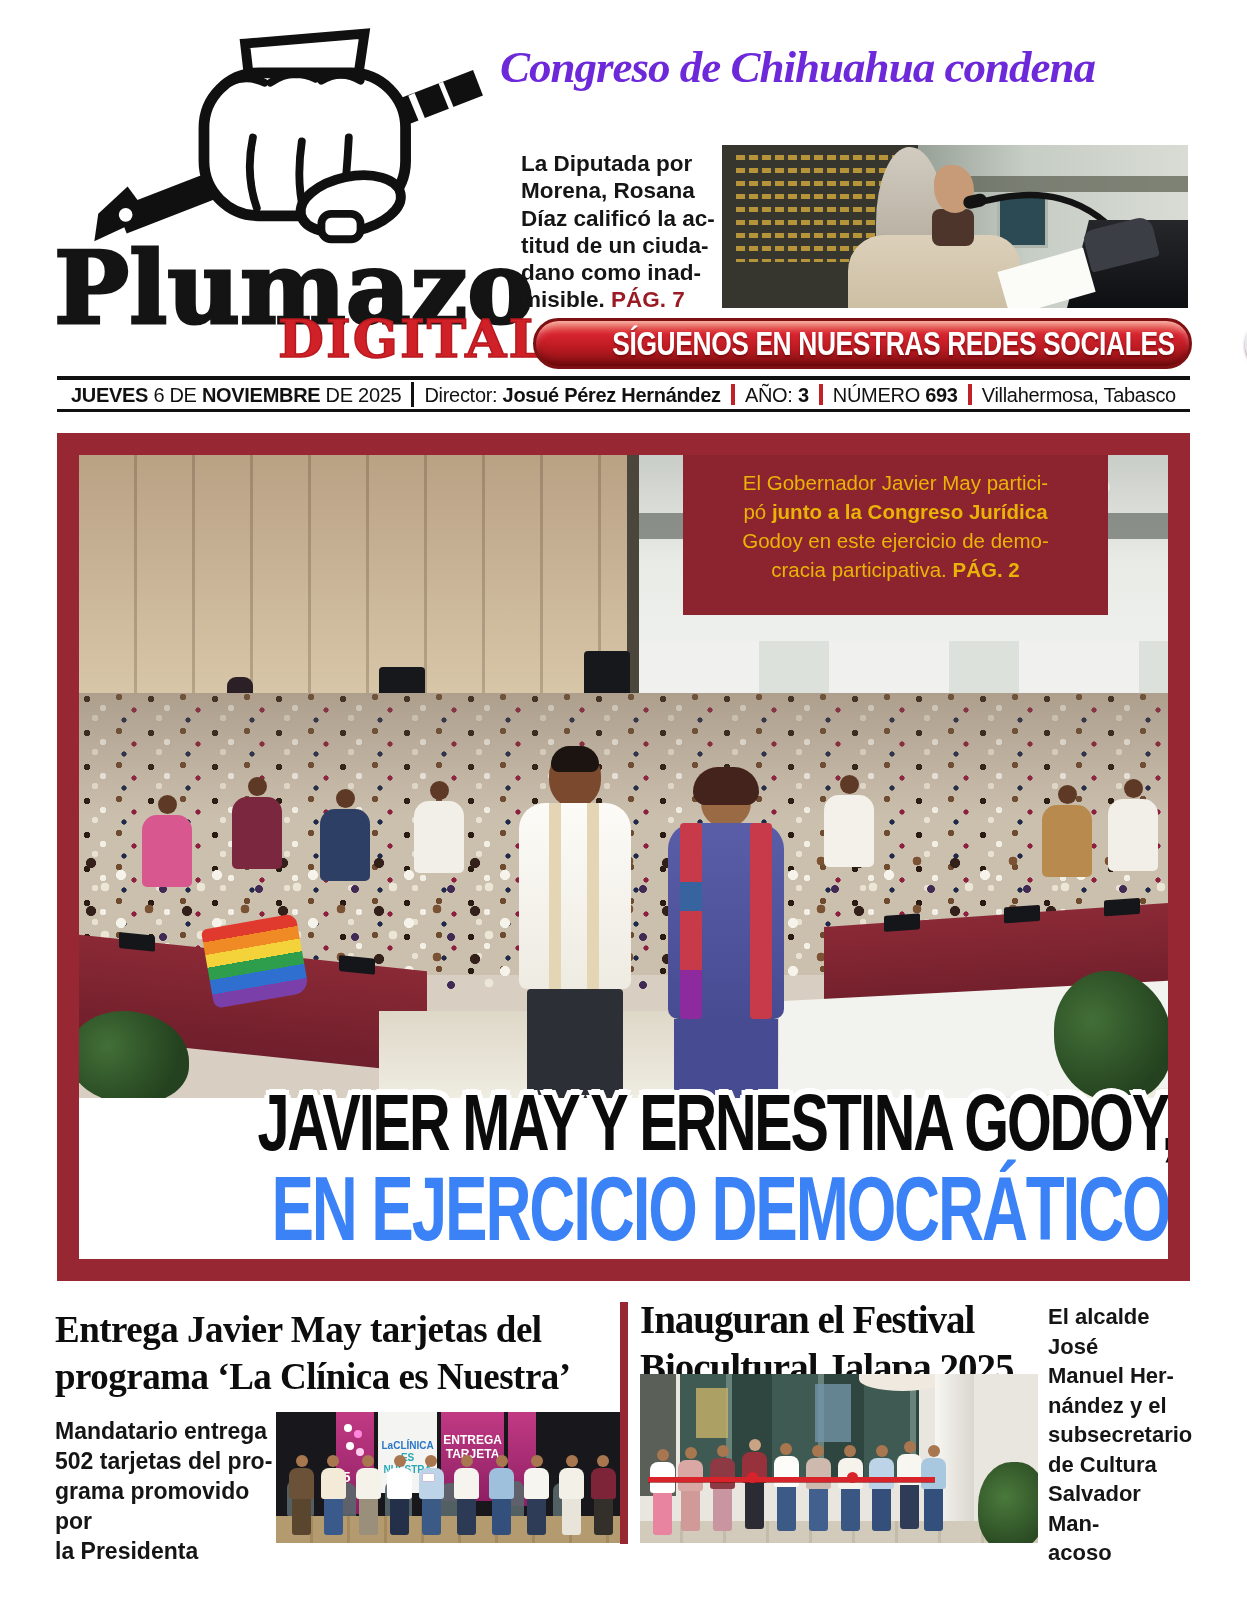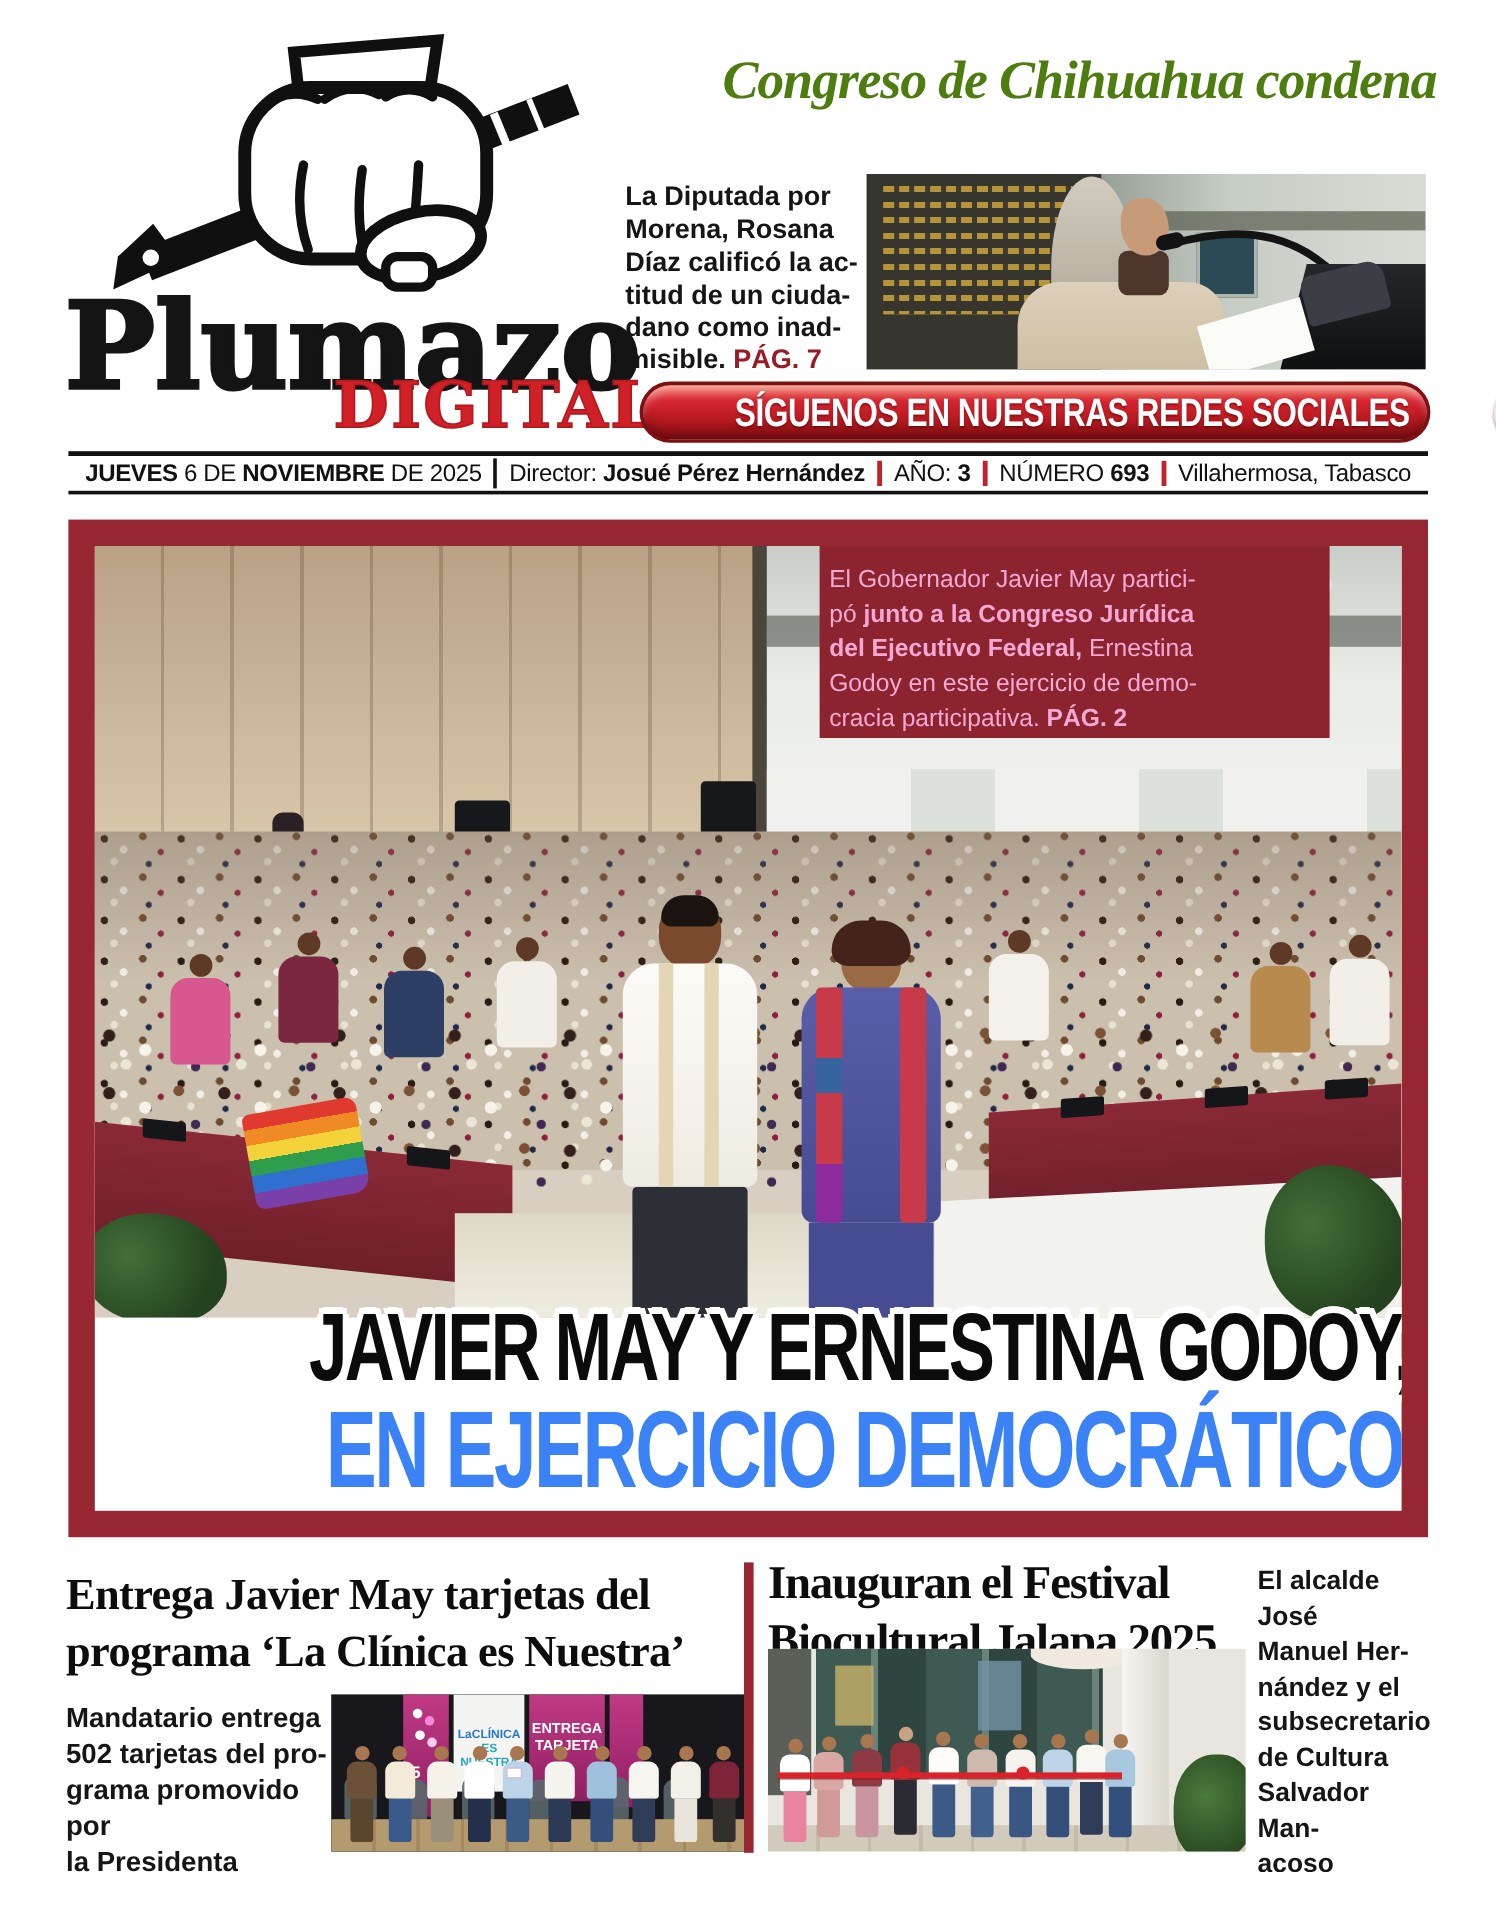--- a/index.html
+++ b/index.html
@@ -11,22 +11,22 @@
   .pageref{color:#9a1b24;font-weight:bold}
 
   
   .fist-svg{position:absolute;left:88px;top:22px;width:412px;height:230px}
   .brand{position:absolute;left:54px;top:238px;font:bold 100px/1 "DejaVu Serif",serif;color:#141414;
          -webkit-text-stroke:3px #141414;letter-spacing:0}
   .brand-edition{position:absolute;left:278px;top:312px;font:bold 53px/1 "DejaVu Serif",serif;color:#cf2127;
          -webkit-text-stroke:1.5px #b8181e;letter-spacing:2px}
 
   
-  .ts-head{position:absolute;left:500px;top:42px;width:697px;text-align:right;
-           font:bold italic 45px/51px "Liberation Serif",serif;color:#4d7c0f;letter-spacing:-1px}
+  .ts-head{position:absolute;left:500px;top:42px;width:697px;text-align:left;
+           font:bold italic 45px/51px "Liberation Serif",serif;color:#6d28d9;letter-spacing:-1px}
   .ts-deck{position:absolute;left:521px;top:150px;width:200px;font:bold 22.5px/27.3px "Liberation Sans",sans-serif;color:#151515}
   .ts-photo{position:absolute;left:722px;top:145px;width:466px;height:163px;overflow:hidden;background:#c6cdc5}
   .tpx{position:absolute}
   .tp-dark{left:0;top:0;width:42%;height:100%;background:#37362e}
   .tp-gold{left:3%;top:6%;width:34%;height:66%;
      background:repeating-linear-gradient(90deg,rgba(55,54,46,0) 0 9px,rgba(55,54,46,.95) 9px 13px),
                 repeating-linear-gradient(180deg,rgba(196,158,58,.9) 0 5px,rgba(0,0,0,0) 5px 13px)}
   .tp-right{left:42%;top:0;width:58%;height:100%;background:linear-gradient(90deg,#97a097,#c6cdc5 40%,#d8dcd4)}
   .tp-band{left:42%;top:19%;width:58%;height:10%;background:#5f6456;opacity:.75}
   .tp-pic{left:59%;top:30%;width:11%;height:33%;background:#2c4a54;border:3px solid #aeb5ac}
@@ -111,21 +111,21 @@
   .jm .tp{width:112px;height:186px;background:linear-gradient(180deg,#fcfbf7,#eeebe2);border-radius:26px 26px 8px 8px;margin:-4px auto 0;position:relative}
   .jm .tp::before{content:"";position:absolute;left:30px;top:0;width:12px;height:100%;background:#e4d6b4;box-shadow:38px 0 0 #e4d6b4}
   .jm .lg{width:96px;height:112px;background:#2c2f36;margin:0 auto;border-radius:4px}
   .eg{left:586px;top:320px;width:122px;height:323px}
   .eg .hd{width:50px;height:52px;background:#9a6a44;border-radius:46%;margin:0 auto;position:relative}
   .eg .hd::before{content:"";position:absolute;left:-8px;top:-8px;width:66px;height:38px;background:#45231d;border-radius:30px 30px 16px 16px}
   .eg .tp{width:116px;height:196px;background:linear-gradient(180deg,#5a5ea8,#474b92);border-radius:26px 26px 10px 10px;margin:-4px auto 0;position:relative}
   .eg .tp::before{content:"";position:absolute;left:12px;top:0;width:22px;height:100%;border-radius:4px;
      background:linear-gradient(180deg,#c8394a 0 30%,#37649e 30% 45%,#c8394a 45% 75%,#8c2a9e 75% 100%);box-shadow:70px 0 0 #c8394a}
   .eg .lg{width:104px;height:86px;background:#474b92;margin:0 auto;border-radius:0 0 10px 10px}
-  .ovl{position:absolute;left:604px;top:0;width:425px;height:160px;background:#8c2430;color:#f9a8d4;
+  .ovl{position:absolute;left:604px;top:0;width:425px;height:160px;background:#8c2430;color:#eab308;text-align:center;
      padding:13px 8px 0;font:20.5px/29px "Liberation Sans",sans-serif}
   .ovl b{font-weight:bold}
   .mh1{position:absolute;left:0;top:628px;width:100%;text-align:center;font:bold 80px/1 "Liberation Sans",sans-serif;
      color:#0b0b0b;letter-spacing:-3px;
      text-shadow:-5px -5px 0 #fff,5px -5px 0 #fff,-5px 5px 0 #fff,5px 5px 0 #fff,0 -6px 0 #fff,0 6px 0 #fff,-7px 0 0 #fff,7px 0 0 #fff}
   .mh2{position:absolute;left:0;top:708px;width:100%;text-align:center;font:bold 91px/1 "Liberation Sans",sans-serif;
      color:#3b82f6;letter-spacing:-3px}
 
   
   .bl-head{position:absolute;left:55px;top:1306px;width:556px;font:bold 37px/47px "Liberation Serif",serif;color:#0d0d0d;letter-spacing:-.5px}
@@ -311,21 +311,20 @@
           </div>
         <div class="mpx eg" data-name="ernestina-godoy-figure">
             <div class="hd"></div>
             <div class="tp"></div>
             <div class="lg"></div>
           </div>
 
         <div class="ovl" data-name="photo-caption-overlay">
           <div data-name="caption-line"><span>El Gobernador Javier May partici-</span></div>
           <div data-name="caption-line"><span>pó </span><b>junto a la Congreso Jurídica</b></div>
-          <div data-name="caption-line"><b>del Ejecutivo Federal,</b><span> Ernestina</span></div>
           <div data-name="caption-line"><span>Godoy en este ejercicio de demo-</span></div>
           <div data-name="caption-line"><span>cracia participativa. </span><b data-name="page-reference">PÁG. 2</b></div>
         </div>
       </div>
 
       <div class="mh1" data-name="main-headline-line1"><span class="cond" style="--sx:.72">JAVIER MAY Y ERNESTINA GODOY,</span></div>
       <div class="mh2" data-name="main-headline-line2"><span class="cond" style="--sx:.7">EN EJERCICIO DEMOCRÁTICO</span></div>
     </div>
   </div>
 

